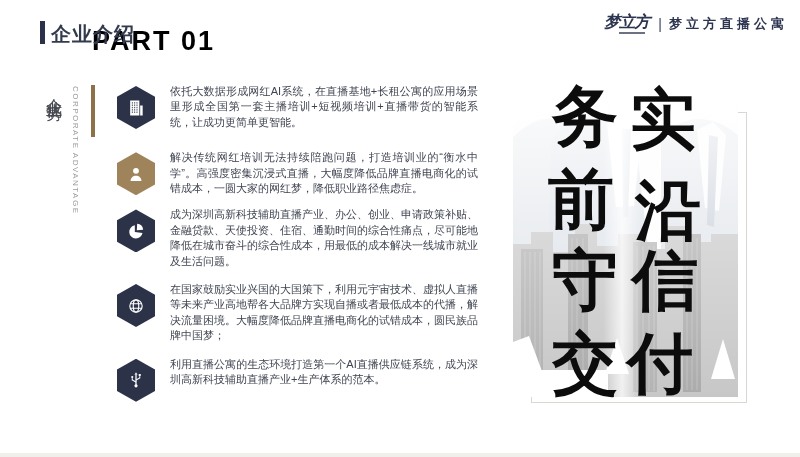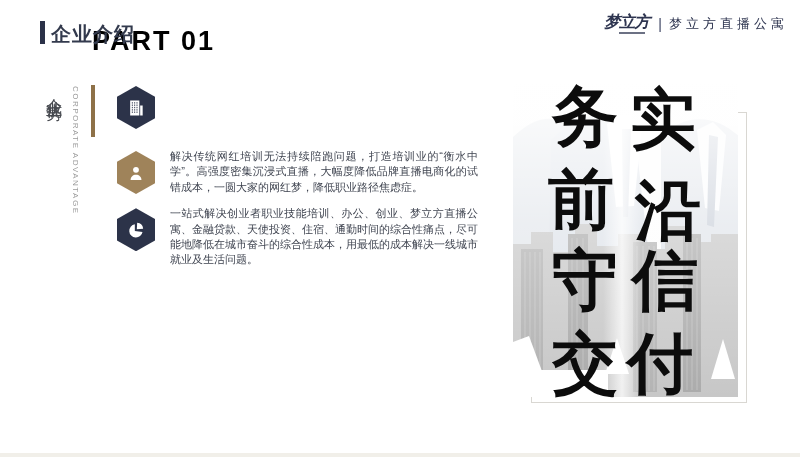--- a/index.html
+++ b/index.html
@@ -13,21 +13,21 @@
     color:#333a4d;letter-spacing:1px;z-index:3;font-family:Liberation Serif, serif;}
   .part-watermark{position:absolute;left:92px;top:26px;font-size:27px;font-weight:bold;
     color:#000000;letter-spacing:2px;z-index:2;}
   
   .logo{position:absolute;right:12px;top:13px;text-align:right;z-index:3;}
   .logo-row{display:flex;align-items:center;justify-content:flex-end;color:#2e3550;}
   .logo-mark{font-weight:bold;font-size:16px;font-style:italic;letter-spacing:-1px;
     transform:skewX(-8deg);line-height:1;}
   .logo-mark-underline{display:block;height:2px;width:26px;background:#2e3550;margin:1px 4px 0 auto;opacity:.7;}
   .logo-divider{font-size:14px;margin:0 7px 0 9px;color:#3a4160;font-weight:400;}
-  .logo-cn{font-size:13px;letter-spacing:4px;font-weight:normal;}
+  .logo-cn{font-size:13px;letter-spacing:4px;font-weight:bold;}
   .logo-en{font-family:"Liberation Serif",serif;font-style:italic;font-size:10px;
     color:#5a6175;letter-spacing:2.5px;margin-top:4px;}
   
   .side-cn{position:absolute;left:43px;top:86px;writing-mode:vertical-rl;
     font-size:16px;letter-spacing:2px;color:#46494f;font-weight:500;}
   .side-en{position:absolute;left:71px;top:86px;writing-mode:vertical-rl;
     font-size:8px;letter-spacing:1.5px;color:#9b9b9b;}
   .side-gold-bar{position:absolute;left:91px;top:85px;width:4px;height:52px;background:#8e7148;}
   
   .advantages{position:absolute;left:117px;top:84px;width:365px;z-index:2;}
@@ -82,43 +82,70 @@
     <div class="adv-row">
       <div class="hex hex-navy">
         <svg width="20" height="20" viewBox="0 0 24 24">
           <g fill="#ffffff">
               <path d="M5 3h11v18H5z"></path>
               <path d="M17 9h3v12h-3z"></path>
             </g>
           <path stroke="#2c3349" stroke-width="1.1" stroke-dasharray="1.7 1.1" fill="none" d="M7.6 5v14 M10.4 5v14 M13.2 5v14"></path>
         </svg>
       </div>
+      <p class="adv-text">依托大数据形成网红AI系统，在直播基地+长租公寓的应用场景里形成全国第一套主播培训+短视频培训+直播带货的智能系统，让成功更简单更智能。</p>
     </div>
 
     <div class="adv-row">
       <div class="hex hex-gold">
         <svg width="20" height="20" viewBox="0 0 24 24" fill="#ffffff">
           <circle cx="12" cy="8.2" r="3.5"></circle>
           <path d="M5.5 20.5c0-3.9 2.9-6.3 6.5-6.3s6.5 2.4 6.5 6.3z"></path>
         </svg>
       </div>
       <p class="adv-text">解决传统网红培训无法持续陪跑问题，打造培训业的“衡水中学”。高强度密集沉浸式直播，大幅度降低品牌直播电商化的试错成本，一圆大家的网红梦，降低职业路径焦虑症。</p>
     </div>
 
     <div class="adv-row">
       <div class="hex hex-navy">
         <svg width="20" height="20" viewBox="0 0 24 24" fill="#ffffff">
           <path d="M10.6 5.2a8 8 0 1 0 9.2 9.2l-9.2-1.2z"></path>
           <path d="M13.4 3.4a8 8 0 0 1 7.2 7.2l-7.6.4z"></path>
         </svg>
       </div>
-      <p class="adv-text">一站式解决创业者职业技能培训、办公、创业、梦立方直播公寓、金融贷款、天使投资、住宿、通勤时间的综合性痛点，尽可能地降低在城市奋斗的综合性成本，用最低的成本解决一线城市就业及生活问题。</p>
-    </div>
-
-
+      <p class="adv-text">成为深圳高新科技辅助直播产业、办公、创业、申请政策补贴、金融贷款、天使投资、住宿、通勤时间的综合性痛点，尽可能地降低在城市奋斗的综合性成本，用最低的成本解决一线城市就业及生活问题。</p>
+    </div>
+
+    <div class="adv-row">
+      <div class="hex hex-navy">
+        <svg width="20" height="20" viewBox="0 0 24 24" fill="none" stroke="#ffffff" stroke-width="1.4">
+          <circle cx="12" cy="12" r="7.4"></circle>
+          <ellipse cx="12" cy="12" rx="3.3" ry="7.4"></ellipse>
+          <path d="M5 9.3h14M5 14.7h14"></path>
+        </svg>
+      </div>
+      <p class="adv-text">在国家鼓励实业兴国的大国策下，利用元宇宙技术、虚拟人直播等未来产业高地帮各大品牌方实现自播或者最低成本的代播，解决流量困境。大幅度降低品牌直播电商化的试错成本，圆民族品牌中国梦；</p>
+    </div>
+
+    <div class="adv-row">
+      <div class="hex hex-navy">
+        <svg width="20" height="20" viewBox="0 0 24 24">
+          <g stroke="#ffffff" fill="#ffffff">
+            <path d="M12 6v13" stroke-width="1.5"></path>
+            <circle cx="12" cy="19" r="1.9" stroke="none"></circle>
+            <path d="M12 14.5 7.5 12V9.8" stroke-width="1.3" fill="none"></path>
+            <circle cx="7.5" cy="8.5" r="1.3" stroke="none"></circle>
+            <path d="M12 12 16.5 9.5V7.6" stroke-width="1.3" fill="none"></path>
+            <rect x="15.3" y="4.8" width="2.4" height="2.4" stroke="none"></rect>
+            <path d="M12 2.6 10.2 5.8h3.6z" stroke="none"></path>
+          </g>
+        </svg>
+      </div>
+      <p class="adv-text">利用直播公寓的生态环境打造第一个AI直播供应链系统，成为深圳高新科技辅助直播产业+生产体系的范本。</p>
+    </div>
 
   </div>
 
   <div class="photo-frame"></div>
 
   <div class="photo">
     <svg width="225" height="313" viewBox="0 0 225 313">
       <defs>
         <linearGradient id="tf" x1="0" y1="0" x2="0" y2="1">
           <stop offset="0" stop-color="#ffffff" stop-opacity="0.92"></stop>

